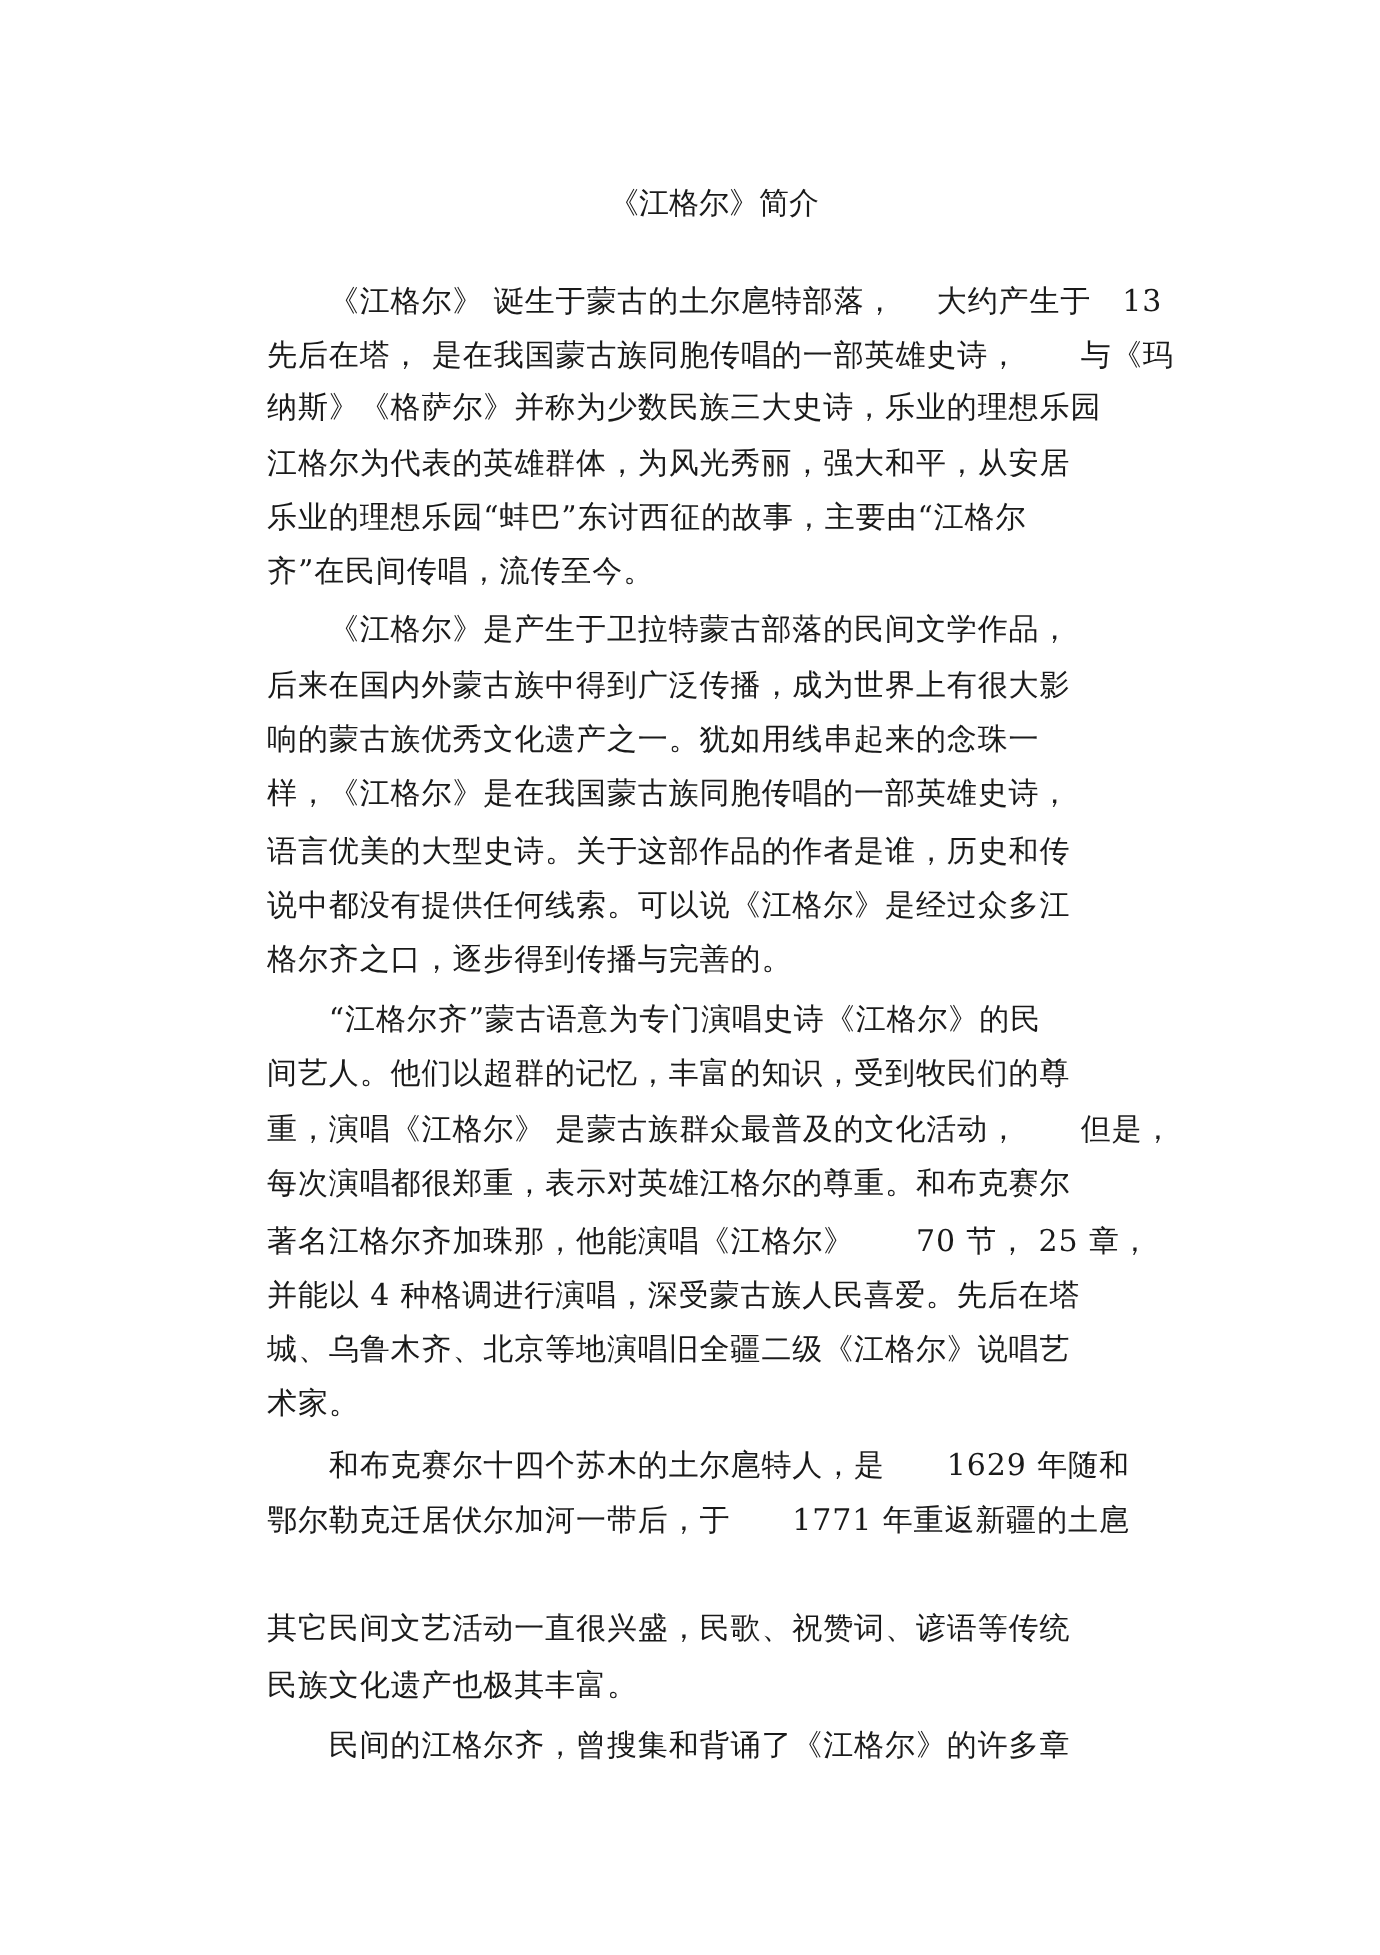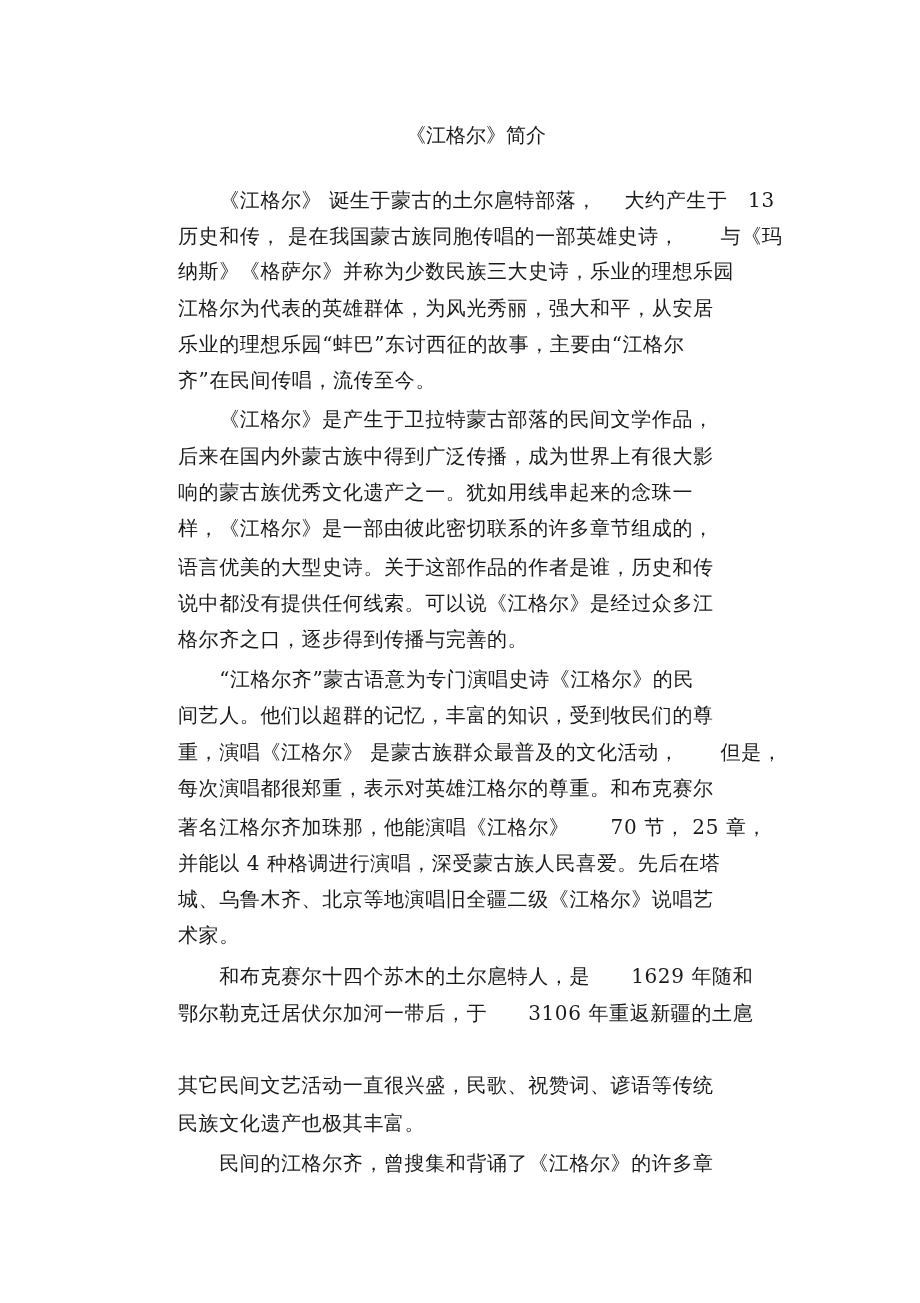--- a/index.html
+++ b/index.html
@@ -44,42 +44,42 @@
       margin-left: 24px;
     }
   </style>
 </head>
 <body>
 
 <div class="page">
   <div class="title">《江格尔》简介</div>
 
   <div class="line" style="top:186px">　　《江格尔》 诞生于蒙古的土尔扈特部落，　 大约产生于　13</div>
-  <div class="line" style="top:222px">历史和传， 是在我国蒙古族同胞传唱的一部英雄史诗，　　与《玛</div>
+  <div class="line" style="top:222px">先后在塔， 是在我国蒙古族同胞传唱的一部英雄史诗，　　与《玛</div>
   <div class="line" style="top:257px">纳斯》《格萨尔》并称为少数民族三大史诗，乐业的理想乐园</div>
   <div class="line" style="top:294px">江格尔为代表的英雄群体，为风光秀丽，强大和平，从安居</div>
   <div class="line" style="top:330px">乐业的理想乐园“蚌巴”东讨西征的故事，主要由“江格尔</div>
   <div class="line" style="top:405px">　　《江格尔》是产生于卫拉特蒙古部落的民间文学作品，</div>
 
   <div class="line" style="top:366px">齐”在民间传唱，流传至今。</div>
   <div class="line" style="top:442px">后来在国内外蒙古族中得到广泛传播，成为世界上有很大影</div>
   <div class="line" style="top:478px">响的蒙古族优秀文化遗产之一。犹如用线串起来的念珠一</div>
-  <div class="line" style="top:514px">样，《江格尔》是一部由彼此密切联系的许多章节组成的，</div>
+  <div class="line" style="top:514px">样，《江格尔》是在我国蒙古族同胞传唱的一部英雄史诗，</div>
   <div class="line" style="top:553px">语言优美的大型史诗。关于这部作品的作者是谁，历史和传</div>
   <div class="line" style="top:589px">说中都没有提供任何线索。可以说《江格尔》是经过众多江</div>
   <div class="line" style="top:625px">格尔齐之口，逐步得到传播与完善的。</div>
 
   <div class="line" style="top:665px">　　“江格尔齐”蒙古语意为专门演唱史诗《江格尔》的民</div>
   <div class="line" style="top:701px">间艺人。他们以超群的记忆，丰富的知识，受到牧民们的尊</div>
   <div class="line" style="top:738px">重，演唱《江格尔》 是蒙古族群众最普及的文化活动，　　但是，</div>
   <div class="line" style="top:774px">每次演唱都很郑重，表示对英雄江格尔的尊重。和布克赛尔</div>
   <div class="line" style="top:813px">著名江格尔齐加珠那，他能演唱《江格尔》　　70 节， 25 章，</div>
   <div class="line" style="top:849px">并能以 4 种格调进行演唱，深受蒙古族人民喜爱。先后在塔</div>
   <div class="line" style="top:885px">城、乌鲁木齐、北京等地演唱旧全疆二级《江格尔》说唱艺</div>
   <div class="line" style="top:921px">术家。</div>
 
   <div class="line" style="top:962px">　　和布克赛尔十四个苏木的土尔扈特人，是　　1629 年随和</div>
-  <div class="line" style="top:999px">鄂尔勒克迁居伏尔加河一带后，于　　3106 年重返新疆的土扈</div>
+  <div class="line" style="top:999px">鄂尔勒克迁居伏尔加河一带后，于　　1771 年重返新疆的土扈</div>
   <div class="line" style="top:1071px">其它民间文艺活动一直很兴盛，民歌、祝赞词、谚语等传统</div>
   <div class="line" style="top:1109px">民族文化遗产也极其丰富。</div>
 
   <div class="line" style="top:1149px">　　民间的江格尔齐，曾搜集和背诵了《江格尔》的许多章</div>
 </div>
 
 </body></html>

